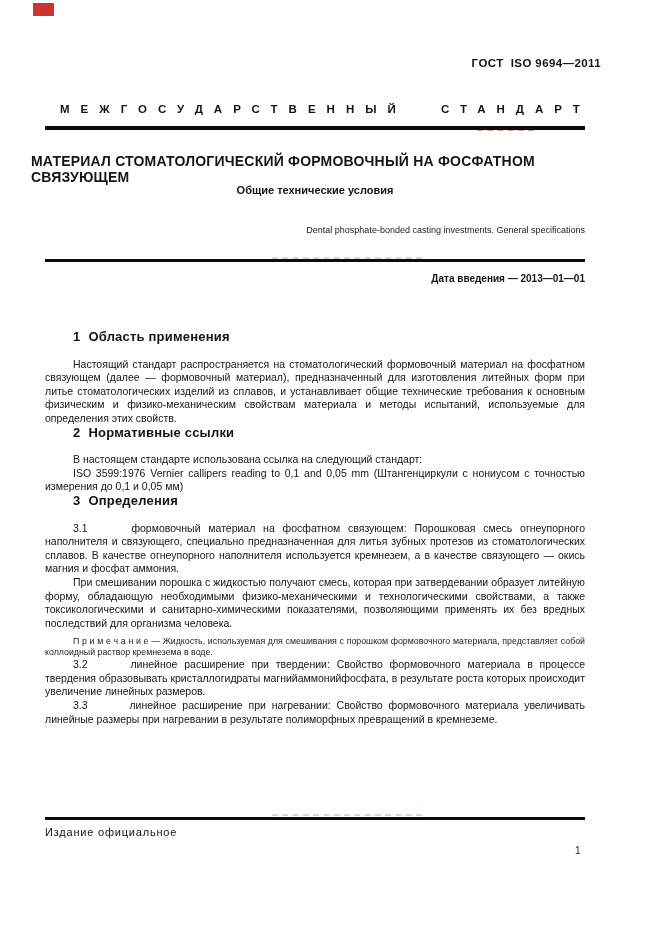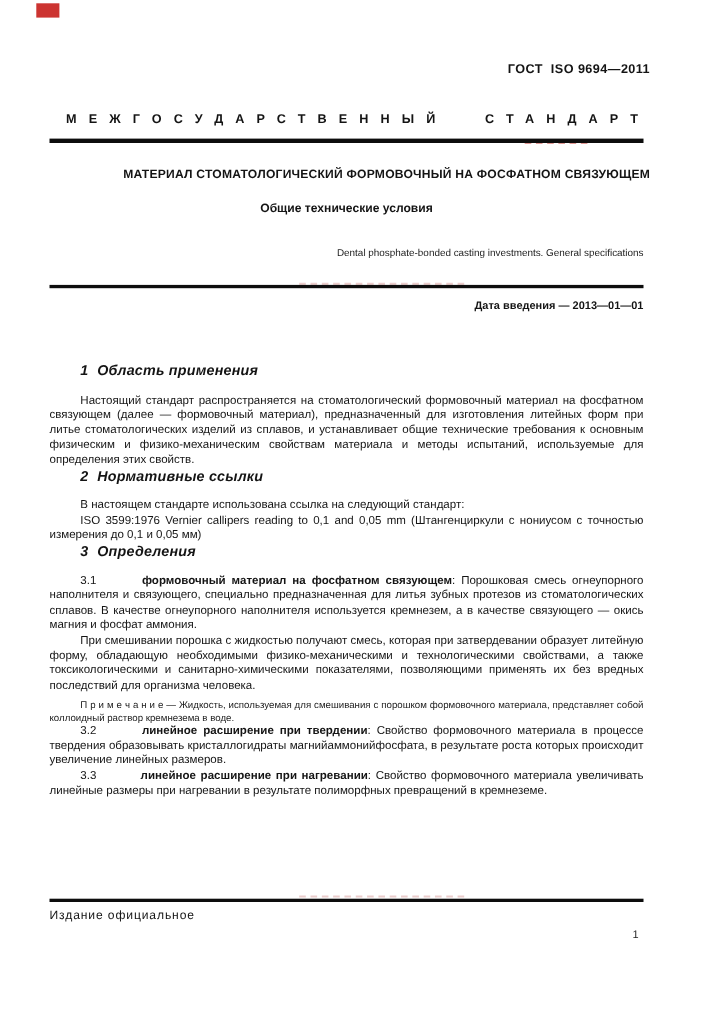--- a/index.html
+++ b/index.html
@@ -6,21 +6,21 @@
   .page{
     position:relative;
     width:661px;height:936px;
     background:#ffffff;
     font-family:"Liberation Sans", sans-serif;
     color:#111;
     overflow:hidden;
   }
   
   .doc-code{
-    position:absolute;top:57px;right:70px;
+    position:absolute;top:57px;right:60px;
     font-size:11.5px;font-weight:bold;letter-spacing:.4px;
     white-space:pre;color:#141414;
   }
   .standard-type{
     position:absolute;top:103px;left:60px;width:545px;
     font-size:11.5px;font-weight:bold;
     letter-spacing:11px;word-spacing:20px;white-space:nowrap;
     color:#141414;
   }
   .rule{position:absolute;left:45px;width:540px;background:#0d0d0d;}
@@ -31,22 +31,22 @@
   .corner-mark{
     position:absolute;top:3px;left:33px;width:21px;height:13px;
     background:#cc3431;
   }
   .dash-mark{position:absolute;height:0;border-top:2px dashed rgba(201,67,60,0.55);}
   .dash-1{top:129px;left:477px;width:57px;}
   .dash-2{top:257px;left:272px;width:150px;border-top-color:rgba(190,90,85,0.30);}
   .dash-3{top:814px;left:272px;width:150px;border-top-color:rgba(190,90,85,0.30);}
   
   .doc-title{
-    position:absolute;top:153px;left:51px;width:540px;
-    text-align:right;font-size:11px;font-weight:bold;letter-spacing:.2px;
+    position:absolute;top:153px;left:31px;width:540px;
+    text-align:left;font-size:14px;font-weight:bold;letter-spacing:.2px;
     color:#141414;
   }
   .doc-subtitle{
     position:absolute;top:184px;left:45px;width:540px;
     text-align:center;font-size:11px;font-weight:bold;color:#141414;
   }
   .doc-title-en{
     position:absolute;top:225px;left:45px;width:540px;
     text-align:right;font-size:9px;color:#222;
   }
@@ -56,30 +56,29 @@
   }
   
   .body-flow{
     position:absolute;top:330px;left:45px;width:540px;
     font-size:10.5px;line-height:13.6px;color:#151515;
   }
   h2.sec{
     margin:0 0 14px 28px;
     font-size:13px;font-weight:bold;color:#141414;
     letter-spacing:.2px;
-    font-style:italic;
   }
   h2.sec .num{margin-right:8px;}
   .body-flow p{
     margin:0;text-indent:28px;text-align:justify;
   }
   .sec-gap-2{margin-top:20px;}
   .sec-gap-3{margin-top:26px;}
   .no-just{text-align:left;}
-  .term{font-weight:bold;margin-left:36px;}
+  .term{font-weight:normal;margin-left:36px;}
   p.note{
     margin-top:6px;font-size:8.8px;line-height:11px;
     text-align:justify;text-indent:28px;color:#1b1b1b;
   }
   .def-gap{margin-top:10px;}
   
   .footer-note{
     position:absolute;top:826px;left:45px;
     font-size:11px;font-weight:normal;letter-spacing:.8px;color:#141414;
   }

